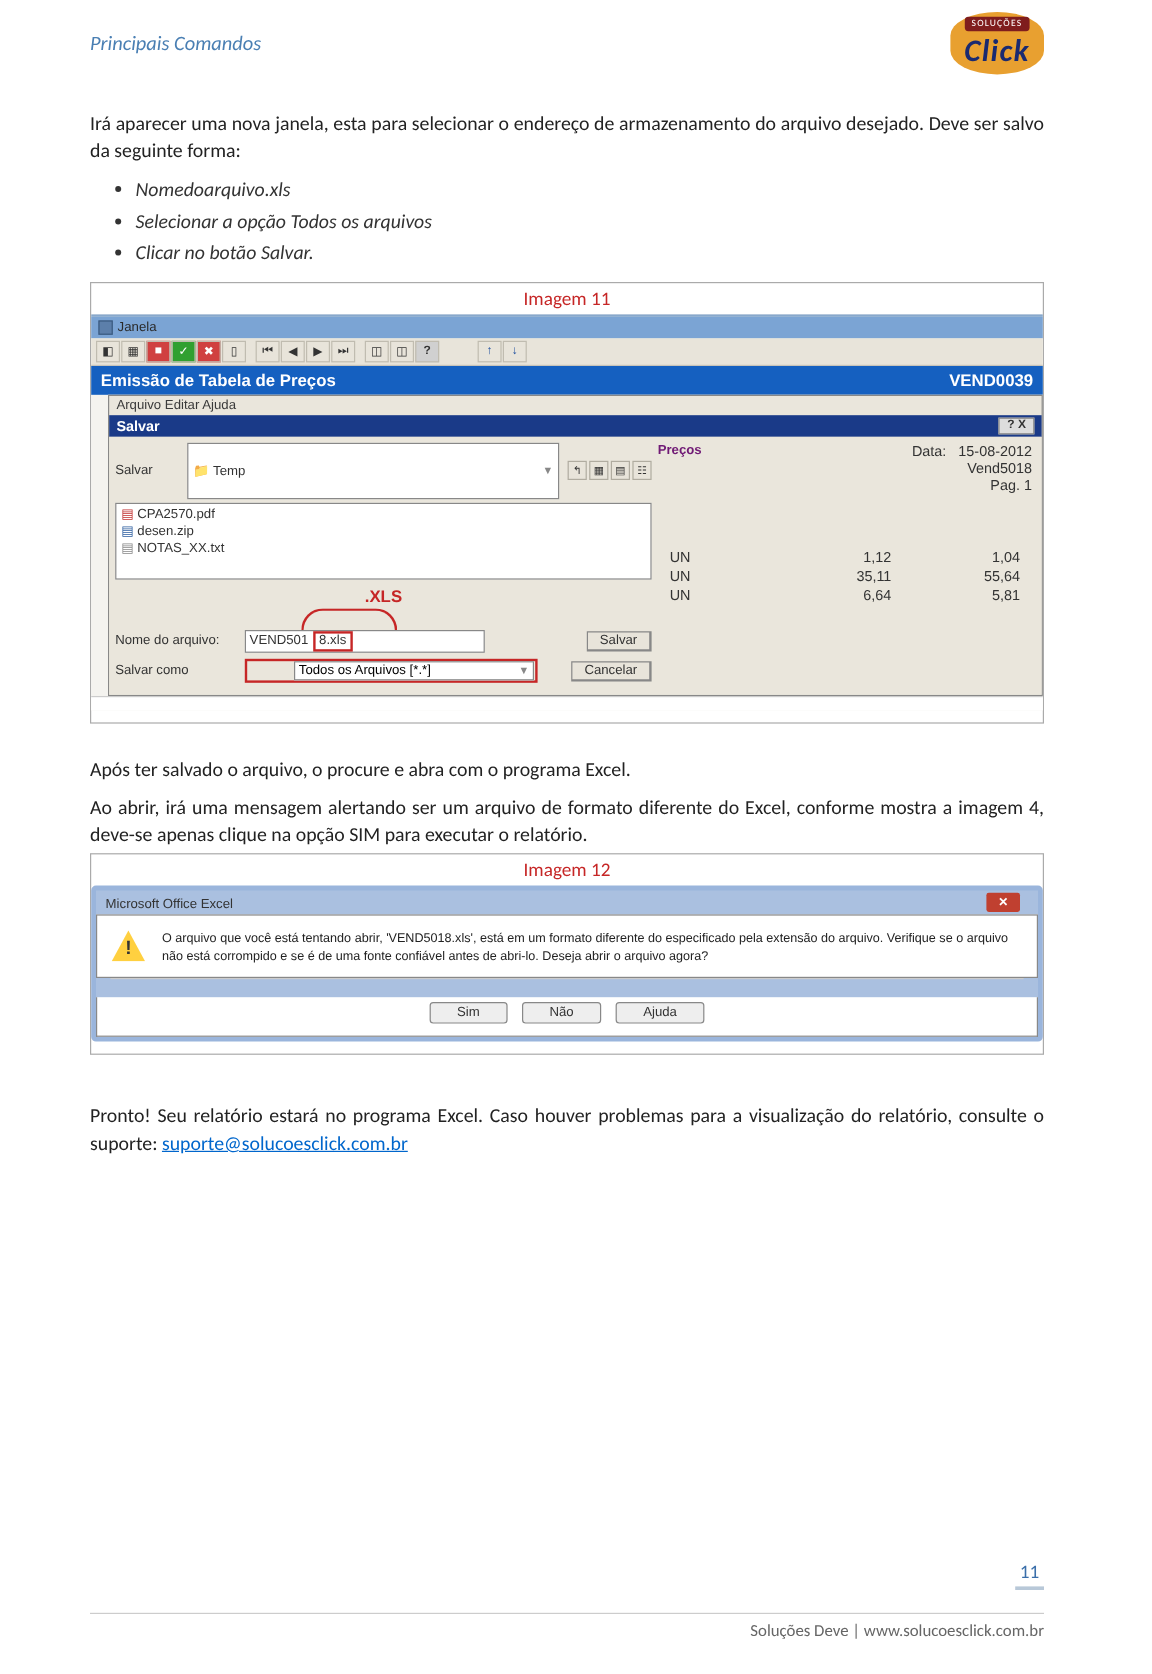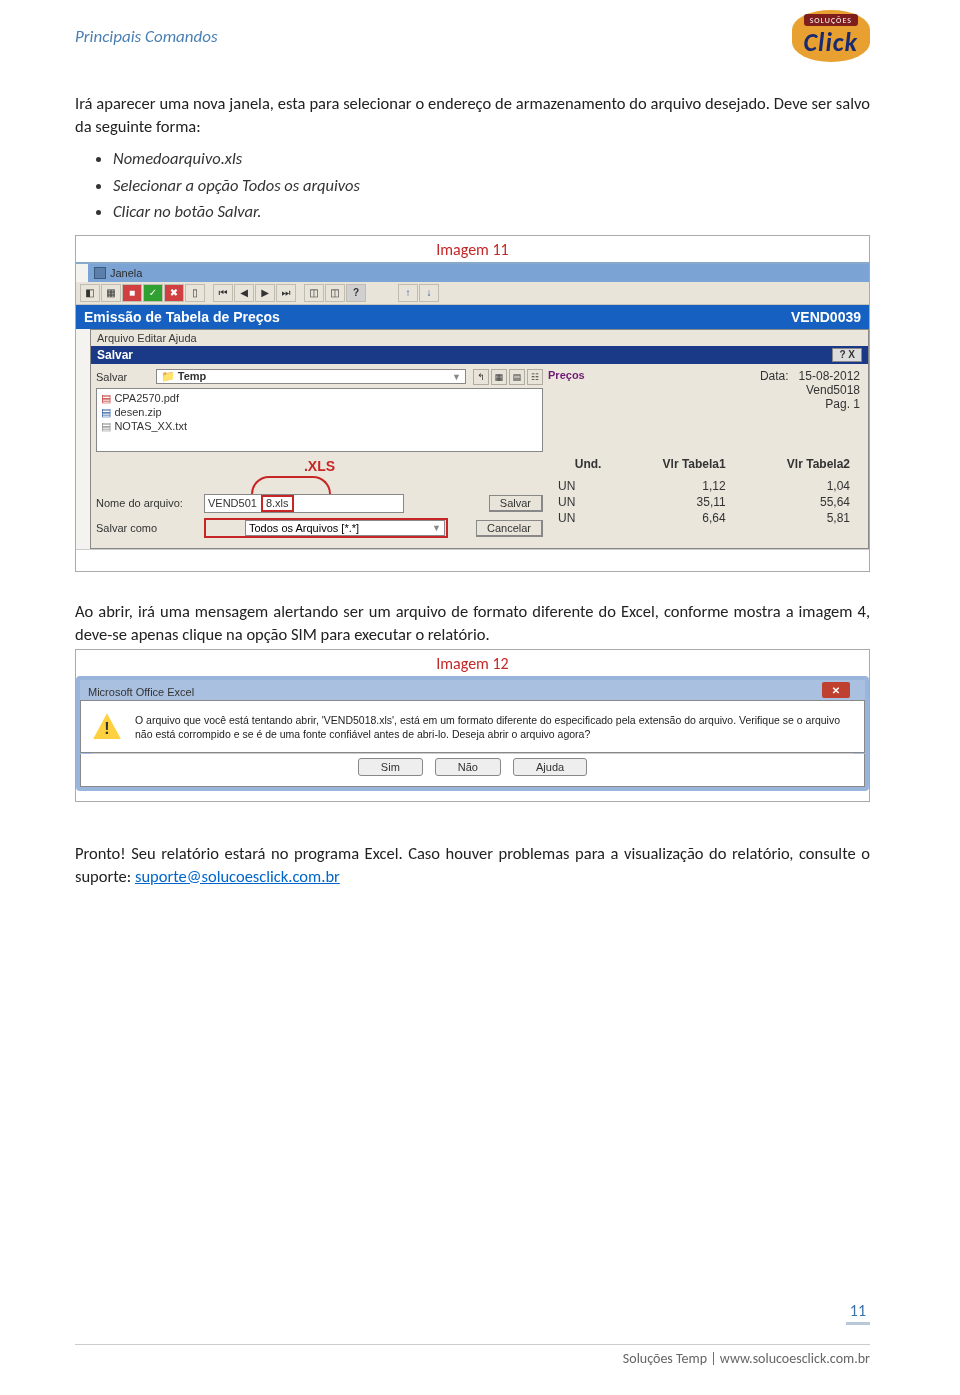--- a/index.html
+++ b/index.html
@@ -11,42 +11,42 @@
   .logo-top { background: #7f1d1d; color: #fff; font-size: 8px; padding: 1px 6px; border-radius: 3px; font-weight: normal; letter-spacing: 1px; }
   .logo-main { color: #1a2a70; font-size: 26px; font-weight: 900; font-style: italic; letter-spacing: 1px; }
   .body-text p { font-size: 16.5px; color: #222; line-height: 1.4; margin-bottom: 3px; text-align: justify; }
   .bullets { margin: 8px 0 10px 38px; }
   .bullets li { font-size: 16.5px; font-style: italic; line-height: 1.55; margin-bottom: 1px; }
   .bullets li::marker { font-style: normal; }
   .fig-label { text-align: center; color: #c62626; font-size: 16px; margin: 4px 0 3px 0; }
   .fig-frame { border: 1px solid #aaa; padding: 0 0 10px 0; margin-bottom: 28px; }
   .fig-frame.small { margin-bottom: 40px; }
   .screenshot1 { background: #f4f3ef; border-top: 2px solid #88a8cc; padding: 0; font-family: Tahoma, Arial, sans-serif; font-size: 11px; color: #333; }
-  .ss-winbar { background: #7ba4d4; padding: 3px 6px; color: #2a2a2a; display: flex; align-items: center; gap: 4px; font-size: 11px; margin-left: 12px; }
+  .ss-winbar { background: #7ba4d4; padding: 3px 6px; color: #2a2a2a; display: flex; align-items: center; gap: 4px; font-size: 11px; }
   .ss-winbar .icon { width: 12px; height: 12px; background: #5c7faa; border: 1px solid #3a5a80; }
   .ss-toolbar { background: #e8e4da; padding: 2px 4px; display: flex; gap: 1px; align-items: center; border-bottom: 1px solid #c8c4ba; }
   .tbtn { width: 20px; height: 18px; background: #e8e4da; border: 1px solid #c0bcb0; display: inline-flex; align-items: center; justify-content: center; font-size: 10px; }
   .tbtn:nth-child(3) { background: #d04040; color: #fff; }
   .tbtn:nth-child(4) { background: #30a030; color: #fff; }
   .tbtn:nth-child(5) { background: #d04040; color: #fff; }
   .tbtn.qmark { background: #d0d0d0; font-weight: bold; }
   .tbtn.up, .tbtn.down { color: #2050a0; font-weight: bold; }
   .ss-bluebar { background: #1560c0; color: #fff; padding: 4px 8px; font-size: 14px; font-weight: bold; display: flex; justify-content: space-between; }
   .ss-subwin { margin: 0 0 0 14px; background: #eae6dc; border: 1px solid #888; }
   .ss-subwin-title { background: #3a6aa8; color: #fff; padding: 2px 6px; font-size: 11px; display: flex; justify-content: space-between; }
   .minmax { background: #ddd; color: #333; padding: 0 4px; font-size: 10px; border: 1px solid #888; }
   .ss-submenu { padding: 2px 6px; font-size: 11px; color: #3a3a3a; }
   .ss-savebar { background: #1a3a88; color: #fff; padding: 2px 6px; font-weight: bold; font-size: 12px; display: flex; justify-content: space-between; }
   .ss-savebar .qx { background: #ddd; color: #333; padding: 0 6px; font-size: 10px; border: 1px solid #888; }
   .ss-savebody { display: flex; background: #eae6dc; }
   .ss-left { flex: 0 0 430px; padding: 5px; }
   .ss-right { flex: 1; padding: 5px 8px 0 0; font-size: 12px; }
   .ss-row1 { display: flex; align-items: center; gap: 4px; margin-bottom: 3px; }
   .ss-row1 .lbl { width: 56px; }
-  .ss-dd { background: #fff; border: 1px solid #888; padding: 0 4px; flex: 1; display: flex; justify-content: space-between; align-items: center; font-weight: bold; }
+  .ss-dd { background: #fff; border: 1px solid #888; padding: 16px 4px; flex: 1; display: flex; justify-content: space-between; align-items: center; }
   .ss-dd .folder { color: #caa020; }
   .ss-icons { display: flex; gap: 2px; margin-left: 3px; }
   .sicon { width: 16px; height: 16px; background: #e8e4da; border: 1px solid #b0aca0; display: inline-flex; align-items: center; justify-content: center; font-size: 9px; }
   .filelist { background: #fff; border: 1px solid #888; height: 64px; padding: 2px 4px; font-size: 11px; overflow: hidden; }
   .filelist .fitem { display: flex; align-items: center; gap: 3px; line-height: 1.3; }
   .xls-ann { text-align: center; color: #c62626; font-weight: bold; font-size: 14px; margin: 6px 0 2px 0; position: relative; }
   .xls-arc { border: 2px solid #c62626; border-bottom: none; border-radius: 100px 100px 0 0; width: 80px; height: 18px; margin: 0 0 0 155px; border-left: 2px solid #c62626; border-right: 2px solid #c62626;}
   .ss-row2 { display: flex; align-items: center; gap: 12px; margin-bottom: 5px; }
   .ss-row2 .lbl { width: 96px; font-size: 11px; }
   .ss-input { background: #fff; border: 1px solid #888; padding: 1px 3px; width: 200px; display: flex; align-items: center; font-size: 11px; }
@@ -64,21 +64,21 @@
   .datagrid td { text-align: right; padding: 2px 10px 0 0; font-size: 12px; }
   .datagrid td:first-child { text-align: left; padding-left: 10px; }
   .ss-gap { background: #fff; height: 12px; border-top: 1px solid #ccc; }
   
   .excel-dialog { background: #aac0e0; border: 4px solid #9ab5dc; border-radius: 4px; font-family: Tahoma, Arial, sans-serif; margin: 0; }
   .ed-title { display: flex; justify-content: space-between; align-items: flex-end; padding: 2px 15px 2px 8px; font-size: 11px; color: #333; }
   .ed-close { background: #c04030; color: #fff; width: 28px; height: 16px; display: inline-flex; align-items: center; justify-content: center; border-radius: 2px; font-size: 10px; font-weight: bold; }
   .ed-body { background: #fff; border: 1px solid #888; padding: 12px 12px 10px 12px; display: flex; gap: 14px; align-items: flex-start; }
   .ed-warn { width: 28px; height: 26px; background: #ffd040; clip-path: polygon(50% 0, 100% 100%, 0 100%); display: flex; align-items: flex-end; justify-content: center; font-weight: bold; color: #333; font-size: 16px; padding-bottom: 1px; }
   .ed-msg { font-size: 10.5px; line-height: 1.35; color: #222; flex: 1; }
-  .ed-buttons { background: #fff; border: 1px solid #888; border-top: none; padding: 4px 0 10px 0; display: flex; justify-content: center; gap: 12px; }
+  .ed-buttons { background: #fff; border: 1px solid #888; border-top: none; padding: 4px 0 10px 0; display: flex; justify-content: center; gap: 12px; margin-top: 15px; }
   .ed-btn { background: #eee; border: 1px solid #888; border-radius: 3px; padding: 2px 22px; font-size: 11px; }
   .ed-sep { border-top: 1px solid #ccc; margin: 0 12px; }
   .link { color: #0066cc; text-decoration: underline; }
   .page-num { position: absolute; right: 90px; bottom: 70px; color: #3b6faa; font-size: 16px; border-bottom: 3px solid #b8c8d8; padding: 0 4px 2px 4px; }
   .footer { position: absolute; bottom: 28px; left: 75px; right: 90px; border-top: 1px solid #ccc; padding-top: 5px; text-align: right; color: #666; font-size: 14px; }
   .triangle { color: #888; font-size: 9px; }
 </style>
 </head>
 <body>
 
@@ -195,25 +195,20 @@
               <span class="prc">Preços</span>
               <div class="meta">
                 <div><span>Data:</span>&nbsp;&nbsp;&nbsp;<span>15-08-2012</span></div>
                 <div>Vend5018</div>
                 <div>Pag. 1</div>
               </div>
             </div>
             <div class="datagrid">
               <table>
                 <tbody>
-                    <tr>
-                  <th>Und.</th>
-                  <th>Vlr Tabela1</th>
-                  <th>Vlr Tabela2</th>
-                </tr>
                 <tr>
                       <td>UN</td>
                       <td>1,12</td>
                       <td>1,04</td>
                     </tr>
                 <tr>
                       <td>UN</td>
                       <td>35,11</td>
                       <td>55,64</td>
                     </tr>
@@ -226,20 +221,21 @@
                 </table>
             </div>
           </div>
         </div>
       </div>
       <div class="ss-gap"></div>
     </div>
   </div>
 
   <div class="body-text">
+    <p>Após ter salvado o arquivo, o procure e abra com o programa Excel.</p>
     <p style="margin-top:8px">Ao abrir, irá uma mensagem alertando ser um arquivo de formato diferente do Excel, conforme mostra a imagem 4, deve-se apenas clique na opção SIM para executar o relatório.</p>
   </div>
 
   <div class="fig-frame small">
     <div class="fig-label">Imagem 12</div>
     <div class="excel-dialog">
       <div class="ed-title">
         <span>Microsoft Office Excel</span>
         <span class="ed-close">✕</span>
       </div>
@@ -254,14 +250,14 @@
         <span class="ed-btn">Ajuda</span>
       </div>
     </div>
   </div>
 
   <div class="body-text">
     <p><span>Pronto! Seu relatório estará no programa Excel. Caso houver problemas para a visualização do relatório, consulte o suporte:  </span><a class="link">suporte@solucoesclick.com.br</a></p>
   </div>
 
   <div class="page-num">11</div>
-  <div class="footer">Soluções Temp | www.solucoesclick.com.br</div>
+  <div class="footer">Soluções Deve | www.solucoesclick.com.br</div>
 </div>
 
 </body></html>

